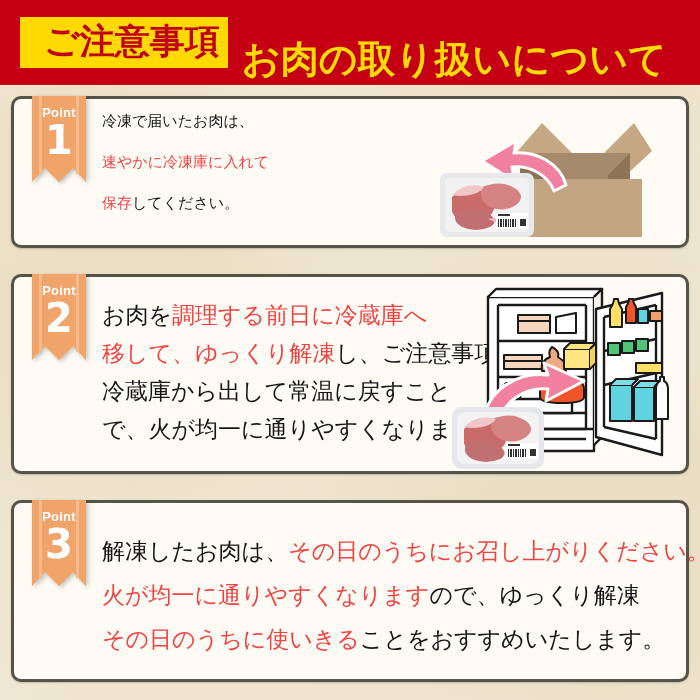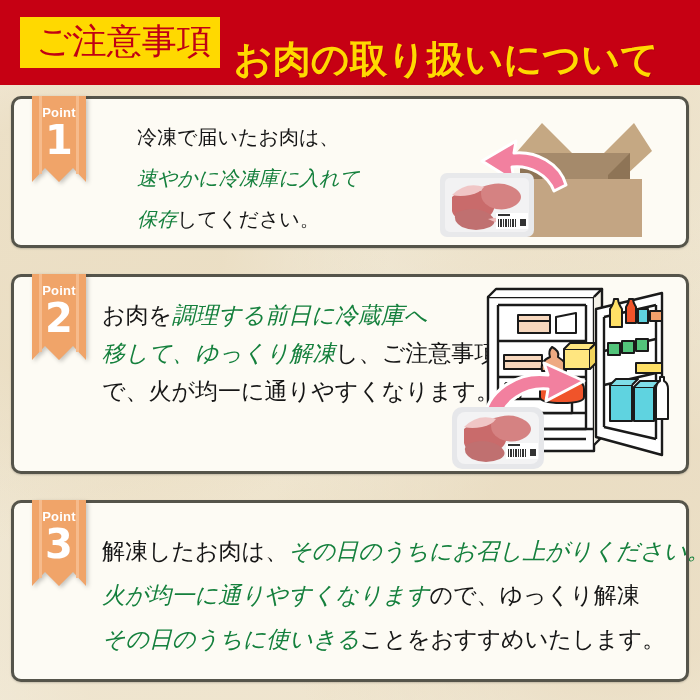--- a/index.html
+++ b/index.html
@@ -34,24 +34,24 @@
     background: #c60013;
     display: flex;
     align-items: center;
     box-sizing: border-box;
     padding-left: 20px;
   }
   .badge {
     background: #ffd900;
     color: #c00014;
     font-size: 35px;
-    font-weight: normal;
+    font-weight: bold;
     letter-spacing: 0px;
     line-height: 1;
-    padding: 7px 8px 9px 16px;
+    padding: 7px 8px 9px 24px;
     white-space: nowrap;
     font-family: "DejaVu Sans", sans-serif;
   }
   .header-title {
     color: #ffd900;
     font-size: 38px;
     font-weight: bold;
     margin-left: 14px;
     white-space: nowrap;
     line-height: 1;
@@ -113,25 +113,25 @@
     line-height: 1;
     font-family: "DejaVu Sans", sans-serif;
   }
 
   
   .text-block {
     position: absolute;
     font-family: "DejaVu Sans", sans-serif;
     color: #1a1a1a;
   }
-  #text1 { left: 88px; top: 18px;  font-size: 20px; line-height: 41px; margin-left: 35px; }
+  #text1 { left: 88px; top: 2px;  font-size: 15px; line-height: 41px; }
   #text2 { left: 88px; top: 19px;  font-size: 23px; line-height: 38px; }
   #text3 { left: 88px; top: 26px;  font-size: 23px; line-height: 44px; }
   .line { white-space: nowrap; }
-  .seg-red { color: #15803d; font-style: italic; }
+  .seg-red { color: #ef4444; }
   .seg-black { color: #161616; }
 
   
   .illo {
     position: absolute;
   }
   #illo1 { right: 8px; top: 2px; }
   #illo2 { right: 6px; top: 2px; }
 </style>
 </head>
@@ -233,20 +233,23 @@
     </div>
 
     <div class="text-block" id="text2">
       <div class="line">
         <span class="seg-black">お肉を</span><span class="seg-red">調理する前日に冷蔵庫へ</span>
       </div>
       <div class="line">
         <span class="seg-red">移して、ゆっくり解凍</span><span class="seg-black">し、ご注意事項</span>
       </div>
       <div class="line">
+        <span class="seg-black">冷蔵庫から出して常温に戻すこと</span>
+      </div>
+      <div class="line">
         <span class="seg-black">で、火が均一に通りやすくなります。</span>
       </div>
     </div>
 
     <div class="illo" id="illo2">
       <svg width="236" height="192" viewBox="0 0 236 192" xmlns="http://www.w3.org/2000/svg">
         <g stroke="#1a1a1a" stroke-width="2.4" fill="none" stroke-linejoin="round">
 
           <path d="M44 18 H150 V172 H44 Z" fill="#ffffff"></path>
           <path d="M44 18 L52 10 H158 L150 18" fill="#ffffff"></path>

